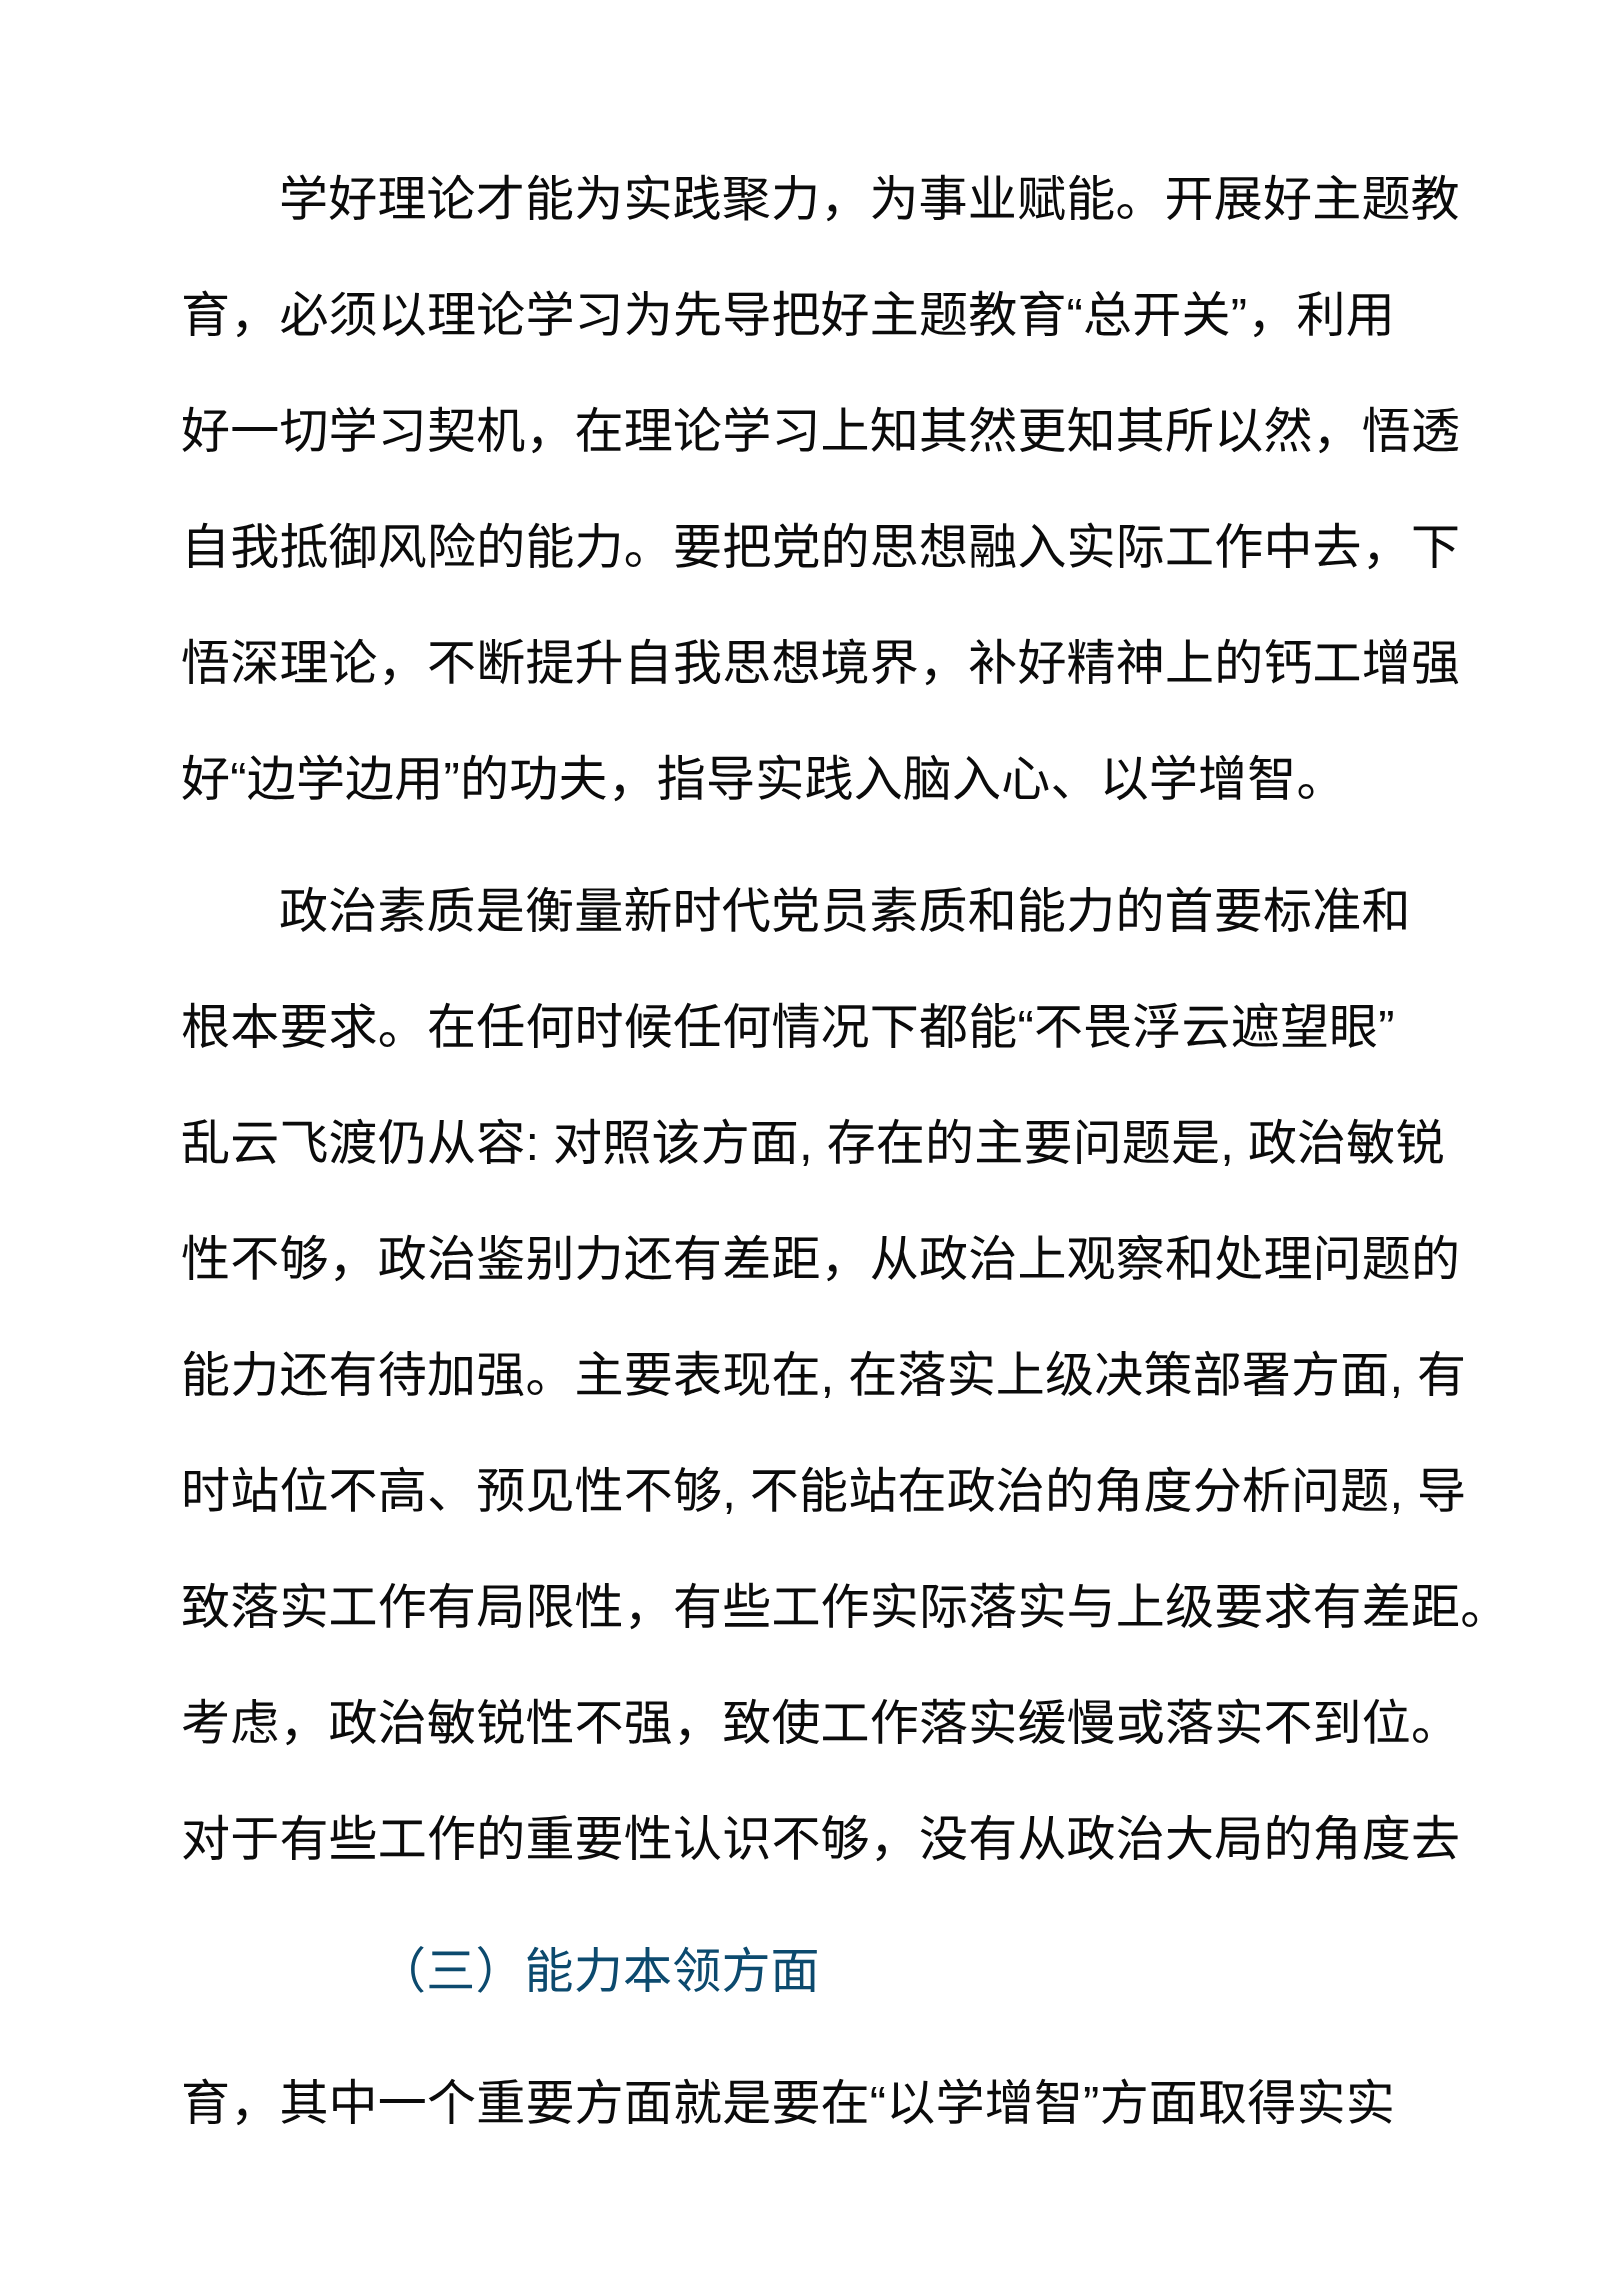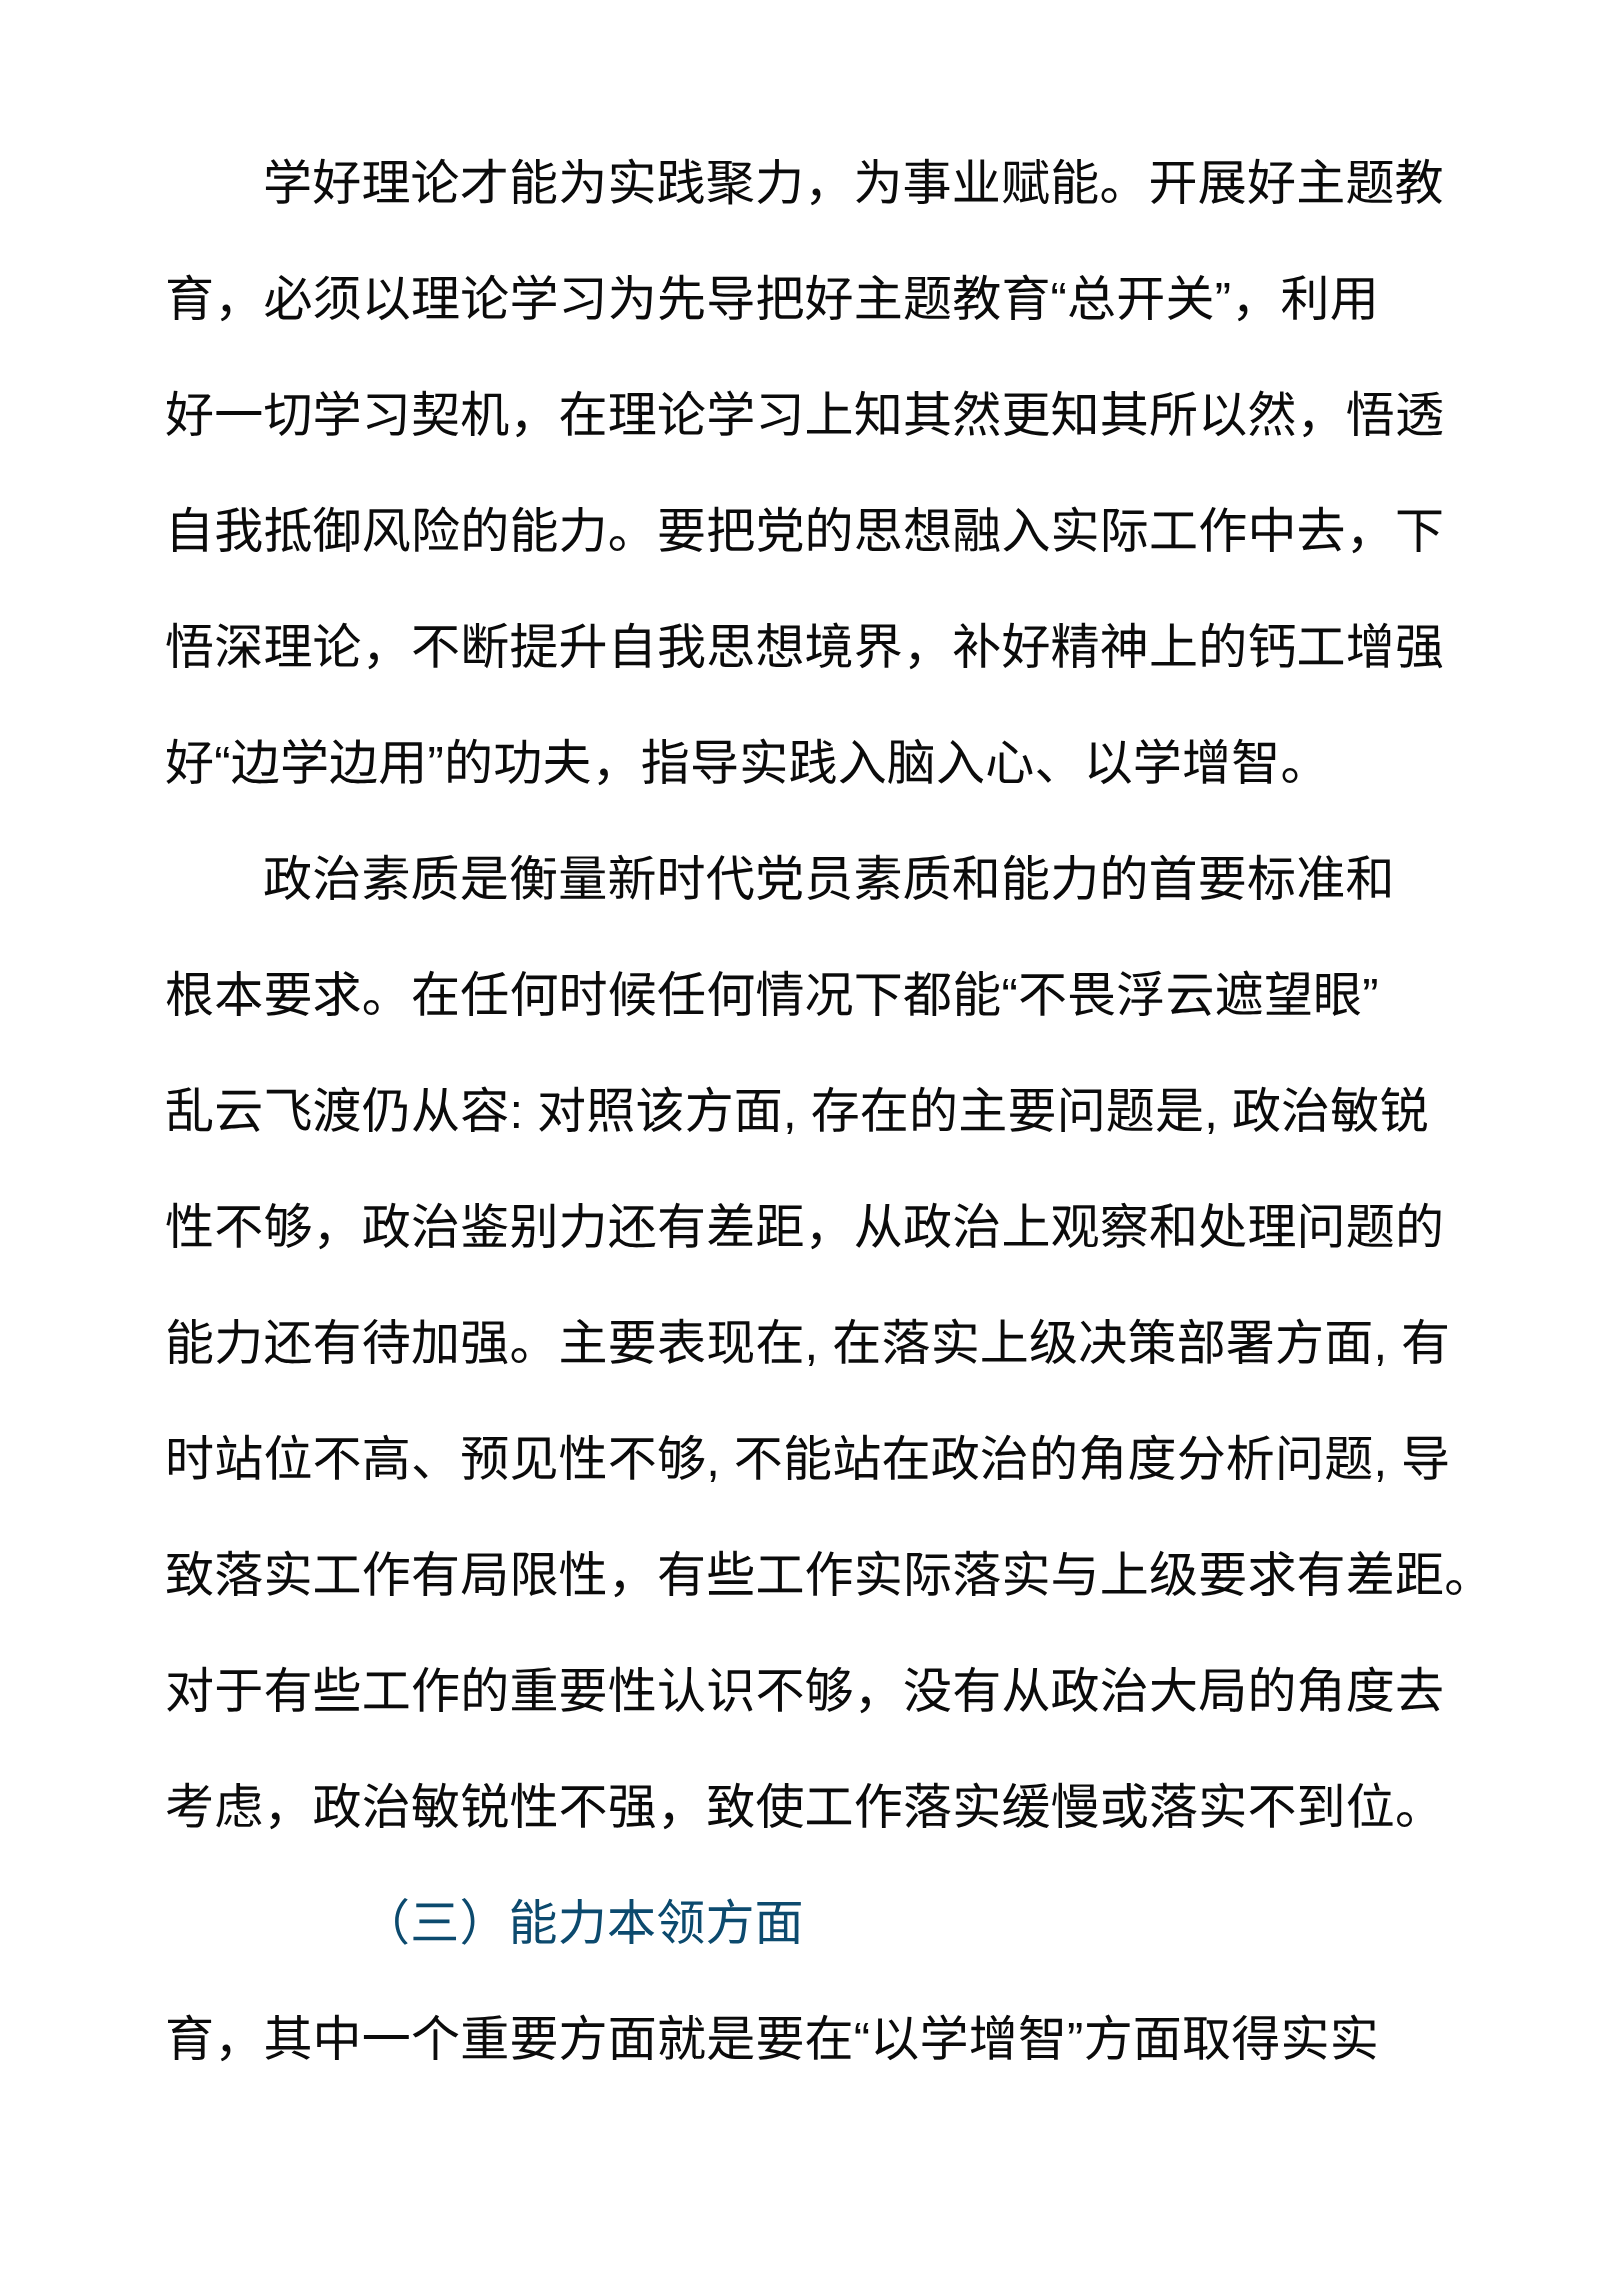--- a/index.html
+++ b/index.html
@@ -20,21 +20,21 @@
     overflow: hidden;
   }
   .page-body {
     position: absolute;
     left: 165px;
     top: 125px;
     width: 1294px;
   }
   .para,
   .heading {
-    margin: 0;
+    margin: 16px;
     font-size: 49px;
     line-height: 116px;
     color: #0b0b0b;
     font-weight: 500;
     letter-spacing: 0.2px;
     text-align: justify;
     text-justify: inter-character;
     word-break: break-all;
     font-family: "Liberation Sans", "DejaVu Sans", sans-serif;
     -webkit-font-smoothing: antialiased;
@@ -68,22 +68,22 @@
 
 
     <p class="para" style="color: rgb(11, 11, 11);">
       <span class="line ind">政治素质是衡量新时代党员素质和能力的首要标准和</span>
       <span class="line">根本要求。在任何时候任何情况下都能“不畏浮云遮望眼”</span>
       <span class="line">乱云飞渡仍从容: 对照该方面, 存在的主要问题是, 政治敏锐</span>
       <span class="line">性不够，政治鉴别力还有差距，从政治上观察和处理问题的</span>
       <span class="line">能力还有待加强。主要表现在, 在落实上级决策部署方面, 有</span>
       <span class="line">时站位不高、预见性不够, 不能站在政治的角度分析问题, 导</span>
       <span class="line">致落实工作有局限性，有些工作实际落实与上级要求有差距。</span>
+      <span class="line">考虑，政治敏锐性不强，致使工作落实缓慢或落实不到位。</span>
       <span class="line">对于有些工作的重要性认识不够，没有从政治大局的角度去</span>
-      <span class="line">考虑，政治敏锐性不强，致使工作落实缓慢或落实不到位。</span>
     </p>
 
     <p class="heading" style="color: #0c4a6e;">
       <span class="line ind">（三）能力本领方面</span>
     </p>
 
     <p class="para" style="color: rgb(11, 11, 11);">
       <span class="line">育，其中一个重要方面就是要在“以学增智”方面取得实实</span>
 
     </p>

